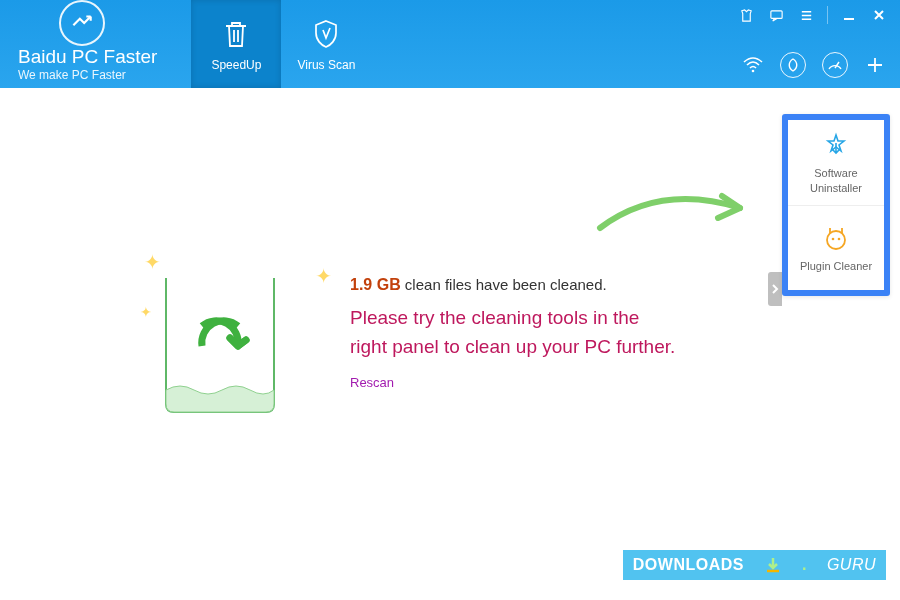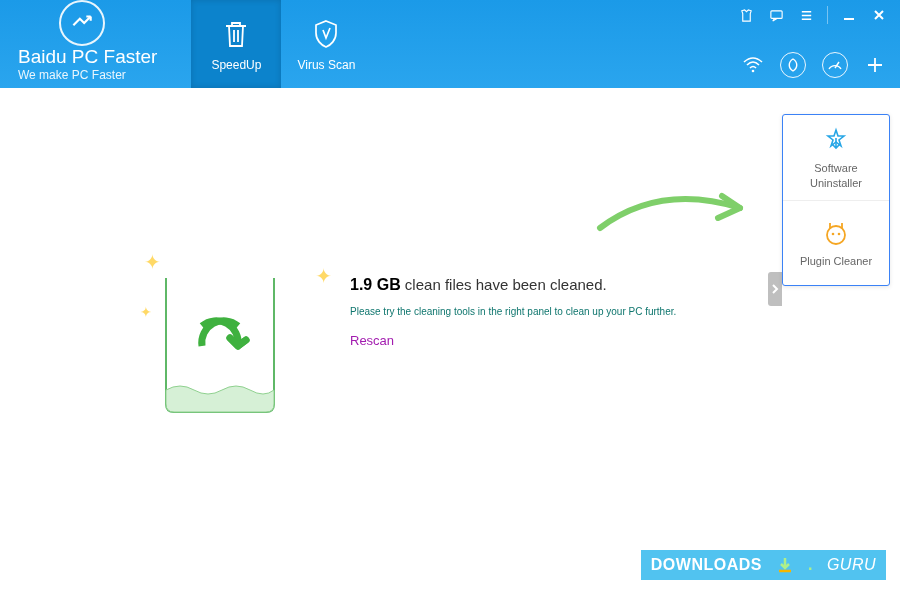--- a/index.html
+++ b/index.html
@@ -27,39 +27,39 @@
 .secrow { position: absolute; bottom: 10px; right: 14px; display: flex; align-items: center; gap: 16px; }
 .secrow .ic { width: 26px; height: 26px; border:1.5px solid rgba(255,255,255,.9); border-radius:50%; display:flex; align-items:center; justify-content:center; cursor:pointer; }
 .secrow .ic.plain { border:none; width:22px; height:22px; }
 
 
 .main { position: absolute; top: 88px; left: 0; right: 0; bottom: 0; background: #fff; }
 .jar-area { position: absolute; left: 150px; top: 168px; width: 170px; height: 180px; }
 .sparkle { position:absolute; color:#ffd966; font-size:20px; }
 .txt-area { position: absolute; left: 350px; top: 188px; width: 330px; }
 .result-line { font-size: 15px; color: #333; margin-bottom: 10px; }
-.result-size { color: #000000; font-weight: bold; font-size: 16px; }
-.sub-line { font-size: 10px; color: #0f766e; line-height: 1.5; margin-bottom: 14px; }
+.result-size { color: #c2410c; font-weight: bold; font-size: 16px; }
+.sub-line { font-size: 19px; color: #be185d; line-height: 1.5; margin-bottom: 14px; }
 .rescan { color: #a21caf; font-size: 13px; cursor: pointer; }
 
 
 .arrow-wrap { position:absolute; left: 590px; top: 90px; }
 
 
-.right-panel { position: absolute; top: 26px; right: 10px; width: 108px; background: #fff; border: 1px solid #3b82f6; border-radius: 3px; box-shadow: 0 1px 4px rgba(0,0,0,.1); }
+.right-panel { position: absolute; top: 26px; right: 10px; width: 108px; background: #fff; border: 6px solid #3b82f6; border-radius: 3px; box-shadow: 0 1px 4px rgba(0,0,0,.1); }
 .rp-item { height: 85px; display:flex; flex-direction:column; align-items:center; justify-content:center; gap:6px; cursor:pointer; font-size:11px; color:#666; text-align:center; padding:0 4px; }
 .rp-item + .rp-item { border-top: 1px solid #eee; }
 .rp-icon { width:30px; height:30px; display:flex; align-items:center; justify-content:center; }
 .rp-label { line-height: 1.3; }
 
 
 .panel-handle { position:absolute; top: 184px; right: 118px; width:14px; height:34px; background:#bfbfbf; border-radius:3px 0 0 3px; display:flex; align-items:center; justify-content:center; cursor:pointer; color:#fff; }
 
 
-.watermark { position:absolute; bottom:20px; right:14px; background:#51c3f0; color:#fff; padding:6px 10px; font-size:16px; font-weight:bold; letter-spacing:.5px; display:flex; align-items:flex-end; gap:14px; }
+.watermark { position:absolute; bottom:20px; right:14px; background:#51c3f0; color:#fff; padding:6px 10px; font-size:16px; font-weight:bold; letter-spacing:.5px; display:flex; align-items:flex-end; gap:20px; }
 .watermark .dot { color:#aef08a; }
 .watermark .guru { font-weight:400; font-style:italic; }
 </style>
 </head>
 <body>
 
 <div class="header">
   <div class="logo-area">
     <div class="logo-circle">
       <svg width="26" height="26" viewBox="0 0 24 24">

